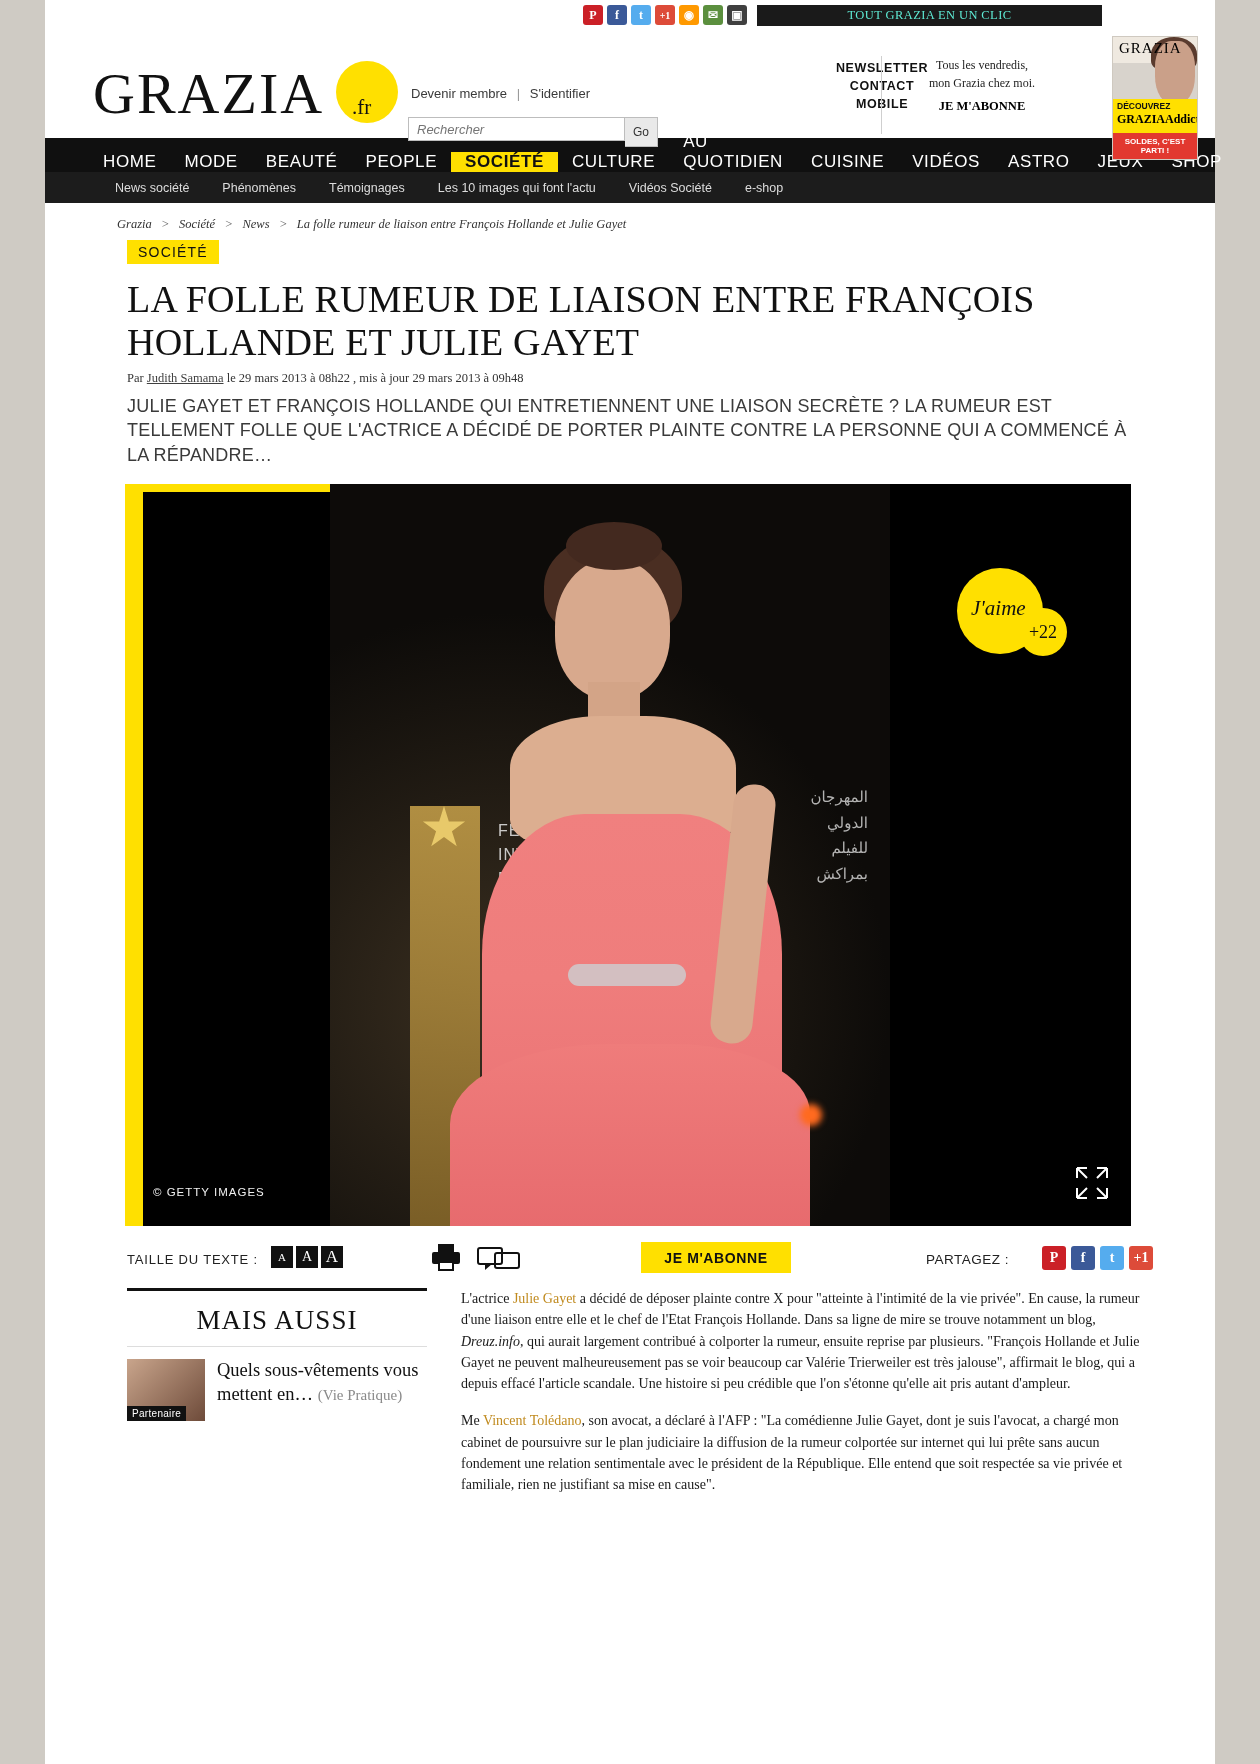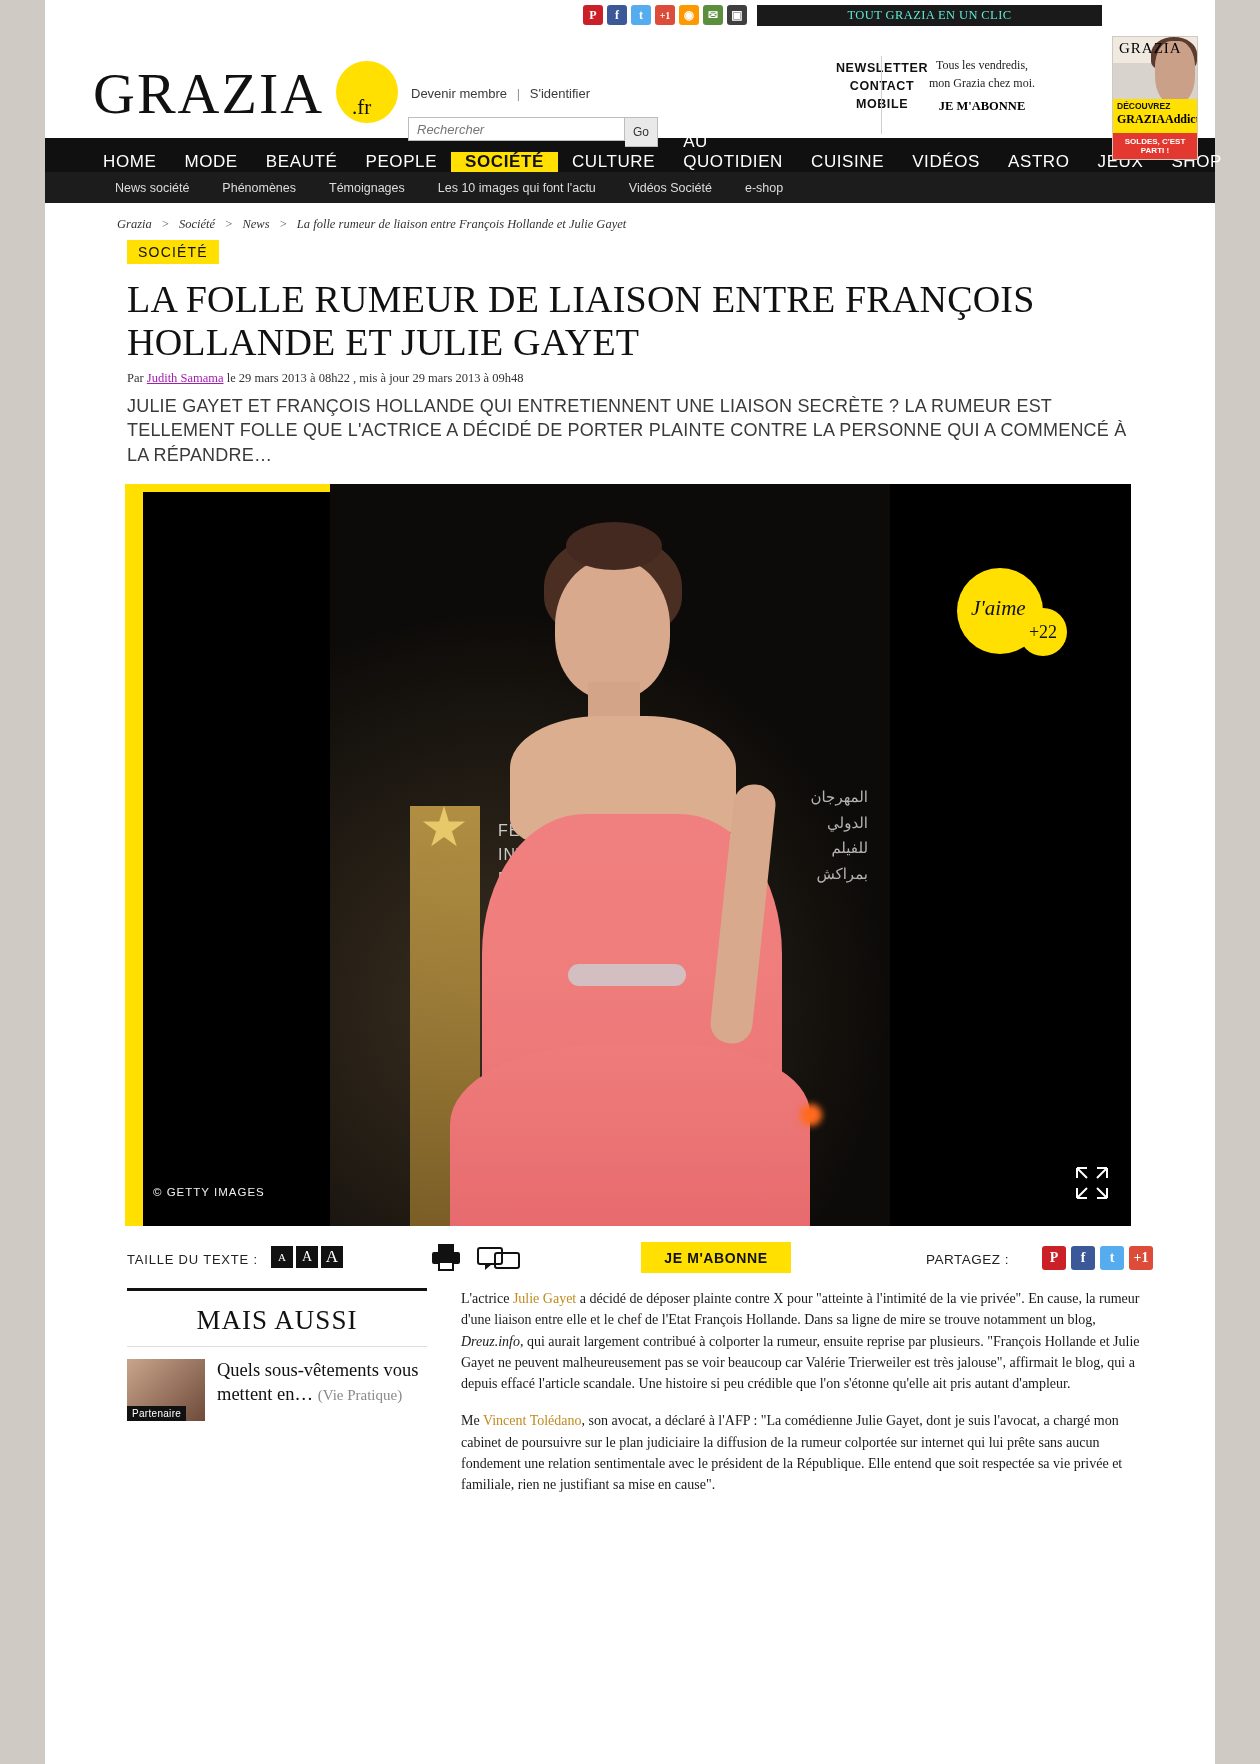--- a/index.html
+++ b/index.html
@@ -76,21 +76,21 @@
   .crumb { padding:14px 0 8px 72px; font-size:12.5px; color:#333; font-style:italic; font-family:"Liberation Serif", serif;}
   .crumb .sepc { font-style:normal; color:#666; margin:0 7px; }
 
   
   .article { padding:0 72px 0 82px; }
   .tag { display:inline-block; background:#ffe000; color:#111; font-size:14px; letter-spacing:1.2px;
          padding:4px 11px 4px 11px; font-family:"Liberation Sans", sans-serif; }
   h1.title { font-family:"Liberation Serif", serif; font-weight:normal; font-size:38px; line-height:1.14;
              margin:14px 0 6px 0; color:#111; letter-spacing:.2px; }
   .byline { font-size:12.5px; color:#333; margin-bottom:8px; font-family:"Liberation Serif", serif; }
-  .byline a { color:#a21caf; text-decoration:underline; }
+  .byline a { color:#404040; text-decoration:underline; }
   .chapo { font-size:18px; line-height:1.38; color:#3a3a3a; letter-spacing:.2px; margin-bottom:16px; }
 
   
   .hero { position:relative; width:1006px; height:742px; margin-left:-2px; background:#000; overflow:hidden; }
   .hero .ybar { position:absolute; left:0; top:0; width:18px; height:100%; background:#ffe000; }
   .hero .ybar2 { position:absolute; left:0; top:0; width:205px; height:8px; background:#ffe000; }
   .hero .photo { position:absolute; left:205px; top:0; width:560px; height:100%;
                  background:#161616; overflow:hidden; }
   .ph-bg { position:absolute; inset:0; background:
             radial-gradient(circle at 30% 70%, #3a2f20 0%, #0d0b09 60%),

